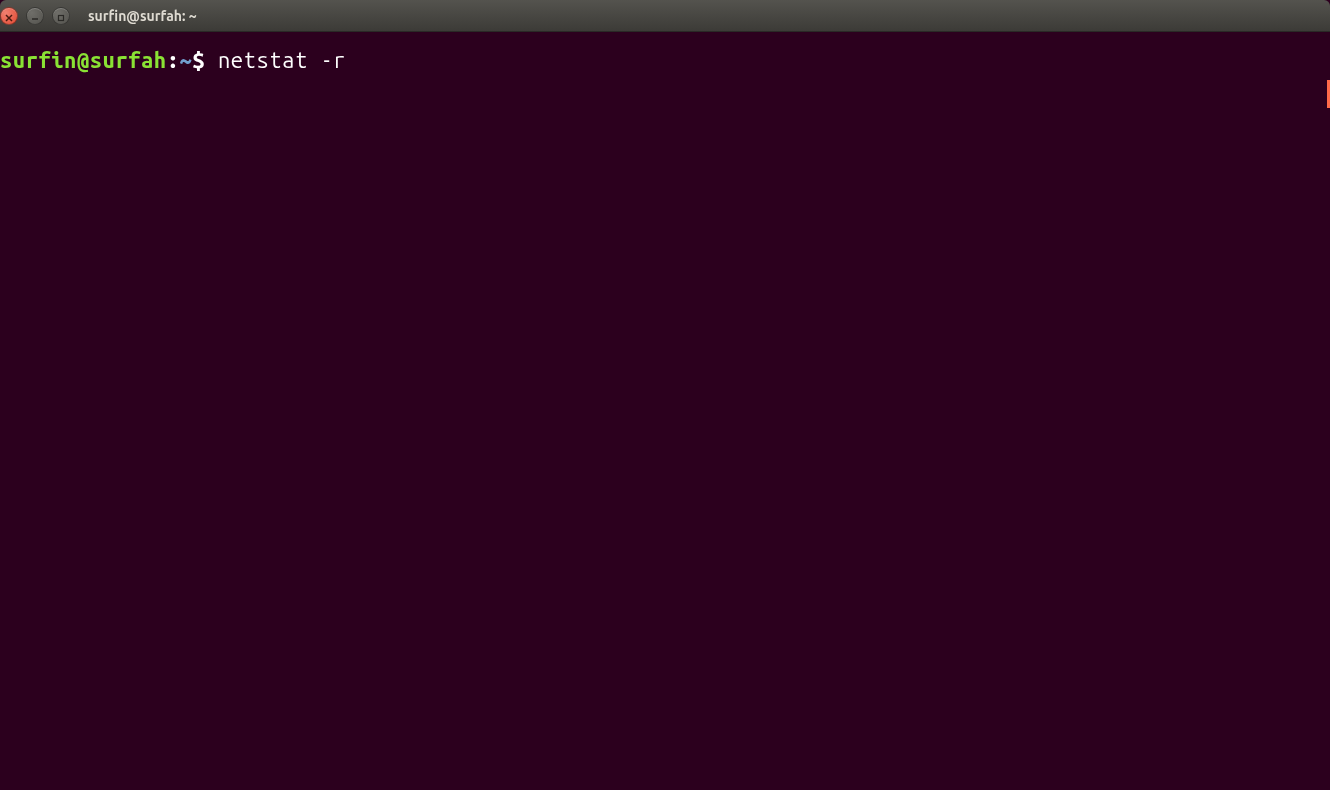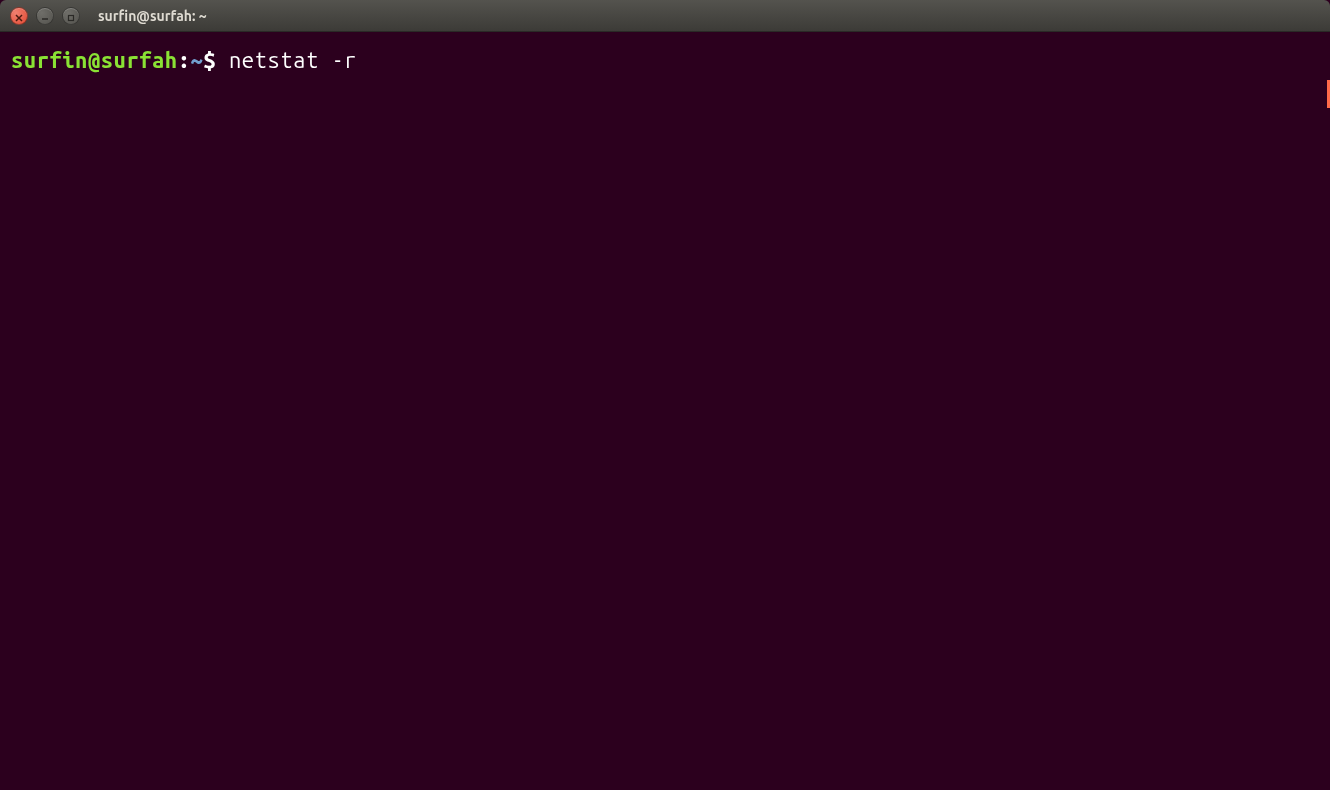--- a/index.html
+++ b/index.html
@@ -18,21 +18,20 @@
       width: 100%;
       height: 100%;
       display: flex;
       flex-direction: column;
     }
     .titlebar {
       height: 32px;
       background: linear-gradient(to bottom, #54534e 0%, #3c3b37 100%);
       display: flex;
       align-items: center;
-      padding-left: 10px;
       border-top-left-radius: 6px;
       border-top-right-radius: 6px;
       border-bottom: 1px solid #2a2926;
     }
     .window-controls {
       display: flex;
       gap: 8px;
       align-items: center;
     }
     .window-btn {
@@ -69,21 +68,21 @@
     .title-text {
       color: #dfdbd2;
       font-family: "Ubuntu", sans-serif;
       font-size: 14px;
       font-weight: bold;
       margin-left: 18px;
     }
     .terminal-body {
       flex: 1;
       background: #2c001e;
-      padding: 14px 0 0 11px;
+      padding: 14px 0 0 0;
       position: relative;
     }
     .terminal-line {
       font-size: 22px;
       line-height: 28px;
       white-space: pre;
       letter-spacing: 0.5px;
     }
     .prompt-user {
       color: #8ae234;

